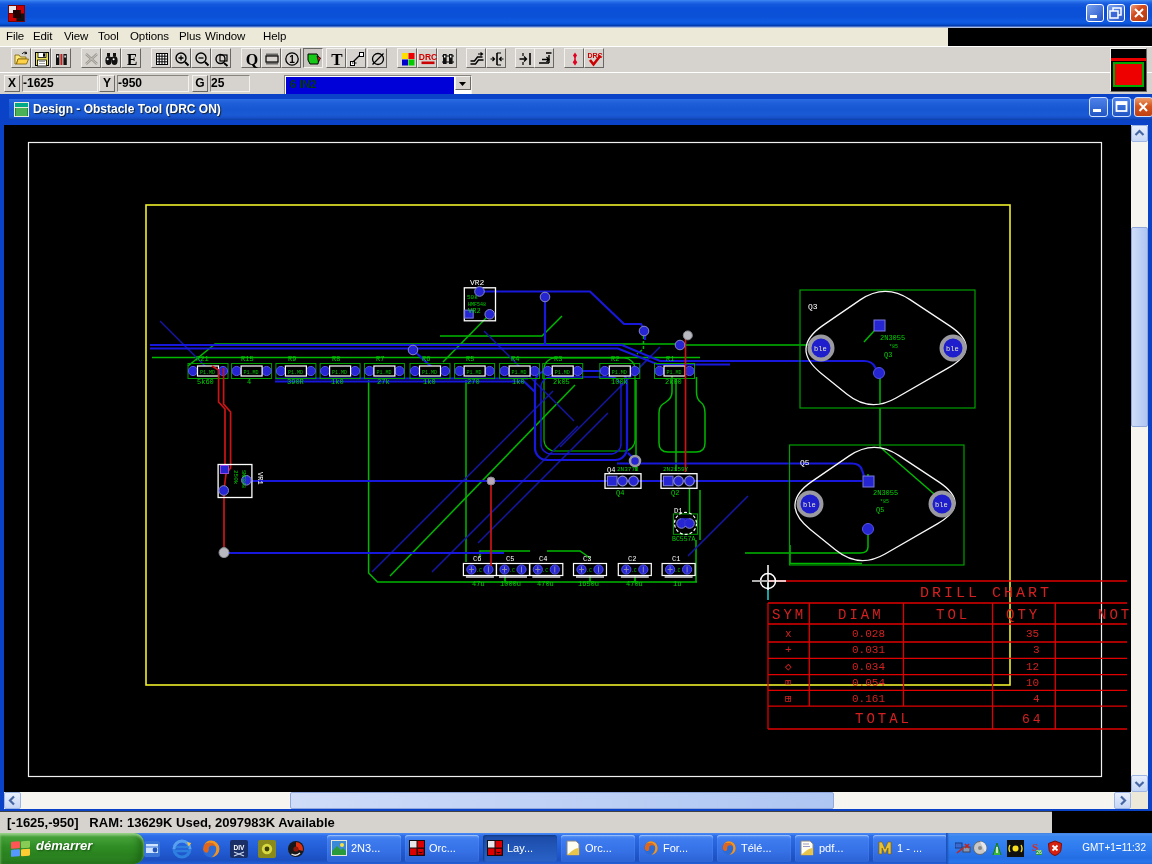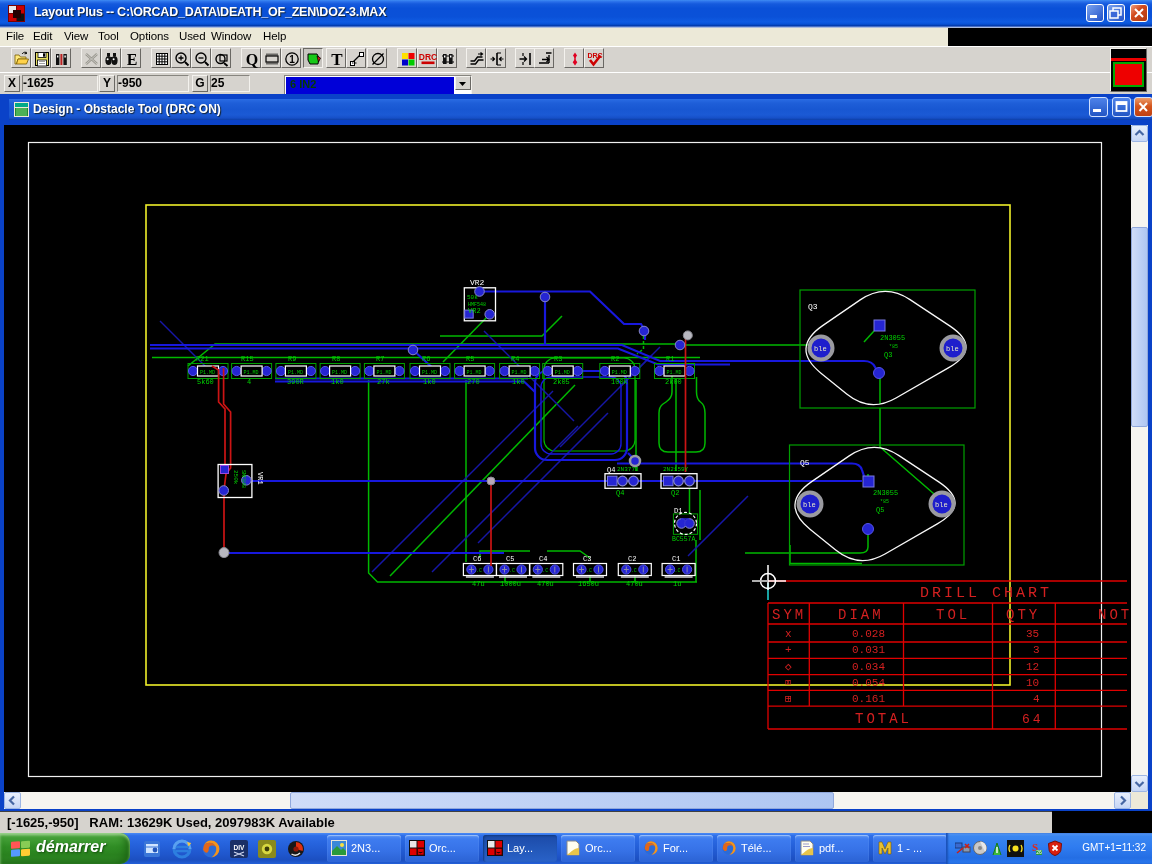--- a/index.html
+++ b/index.html
@@ -23,42 +23,41 @@
  background:linear-gradient(180deg,#2a6ce4 0%,#1e5ed8 20%,#1857d2 50%,#1b5ad5 75%,#1650c8 90%,#0d3fa8 100%);margin-left:7px;}
 #dtitle .dtext{position:absolute;left:24px;top:3px;color:#fff;font-weight:bold;font-size:12px;text-shadow:1px 1px 1px #123}
 .dbtn{position:absolute;top:-2px;width:19px;height:20px;border-radius:3px;border:1px solid #cfe0ff}
 #canvas{position:absolute;left:4px;top:31px;width:1127px;height:667px;background:#000}
 #vsb{position:absolute;left:1131px;top:31px;width:17px;height:667px;background:#f6f5f0}
 #hsb{position:absolute;left:4px;top:698px;width:1127px;height:17px;background:#f6f5f0}
 .sbtn{position:absolute;background:linear-gradient(180deg,#e8effc,#c6d6f5);border:1px solid #9db6e4;border-radius:2px;width:17px;height:17px}
 .sthumb{position:absolute;background:linear-gradient(90deg,#cfdcf8,#aec6f2);border:1px solid #90a8dc;border-radius:2px}
 #statusbar{position:absolute;left:0;top:811px;width:1052px;height:22px;background:#d6d3ce;border-top:1px solid #404040;color:#000;font-size:13px;font-weight:bold;padding:3px 0 0 7px}
 #taskbar{position:absolute;left:0;top:833px;width:1152px;height:31px;background:linear-gradient(180deg,#4b8bf5 0%,#2e6ee8 9%,#2663dd 35%,#1f56cc 70%,#1c4fc0 87%,#2460d8 100%)}
-#startbtn{position:absolute;left:0;top:0;width:130px;height:31px;border-radius:0 10px 10px 0;
+#startbtn{position:absolute;left:0;top:0;width:144px;height:31px;border-radius:0 10px 10px 0;
  background:linear-gradient(180deg,#7aba6c 0%,#47a33a 12%,#2f8c24 45%,#2b8420 70%,#37942b 95%);
- box-shadow:inset 0 2px 3px #9cd68e, inset -4px -3px 8px #1c6413;color:#fff;font-weight:bold;font-style:italic;font-size:16px}
+ box-shadow:inset 0 2px 3px #9cd68e, inset -4px -3px 8px #1c6413;color:#fff;font-weight:bold;font-style:italic;font-size:13px}
 #startbtn span{position:absolute;left:36px;top:5px;text-shadow:1px 1px 2px #14510c}
 .task{position:absolute;top:2px;width:74px;height:27px;border-radius:3px;
  background:linear-gradient(180deg,#5a93f2 0%,#3e7cf0 15%,#3671e6 60%,#2e66d8 90%);
  box-shadow:inset 0 1px 1px #9dc0fa;color:#fff;font-size:11px}
 .task.pr{background:linear-gradient(180deg,#1c4aa8 0%,#2257b8 50%,#2a62c8 100%);box-shadow:inset 1px 1px 2px #123a80}
 .task span{position:absolute;left:24px;top:7px}
 #tray{position:absolute;right:0;top:0;width:206px;height:31px;background:linear-gradient(180deg,#5a9cf8 0%,#3a86f0 10%,#2f7cf0 45%,#246ee4 80%,#2a78ee 100%);box-shadow:inset 2px 0 2px #1b52b8}
 #clock{position:absolute;right:6px;top:9px;color:#fff;font-size:10px}
 </style></head><body>
 <div id="titlebar">
  <svg class="ticon" viewBox="0 0 17 17">
       <rect width="17" height="17" fill="#7b0000"></rect>
       <rect x="1" y="1" width="7" height="7" fill="#e8e8e8"></rect>
       <rect x="9" y="1" width="7" height="7" fill="#c00"></rect>
       <rect x="1" y="9" width="7" height="7" fill="#c00"></rect>
       <rect x="9" y="9" width="7" height="7" fill="#111"></rect>
       <rect x="5" y="5" width="8" height="8" fill="#200"></rect>
     </svg>
- <span class="ttext">Layout Plus -- C:\ORCAD_DATA\DEATH_OF_ZEN\DOZ-3.MAX</span>
  <div class="wbtn" style="left:1086px;background:linear-gradient(135deg,#7ba4ef,#2050c8)">
       <svg width="16" height="16">
         <rect x="3" y="10" width="7" height="3" fill="#fff"></rect>
       </svg>
     </div>
  <div class="wbtn" style="left:1107px;background:linear-gradient(135deg,#7ba4ef,#2050c8)">
       <svg width="16" height="16">
         <rect x="5" y="3" width="8" height="7" fill="none" stroke="#fff" stroke-width="1.5"></rect>
         <rect x="2" y="6" width="8" height="7" fill="#3a68d8" stroke="#fff" stroke-width="1.5"></rect>
       </svg>
@@ -68,22 +67,22 @@
         <path d="M4 4 L12 12 M12 4 L4 12" stroke="#fff" stroke-width="2"></path>
       </svg>
     </div>
 </div>
 <div id="menubar">
  <span style="left:6px">File</span>
     <span style="left:33px">Edit</span>
     <span style="left:64px">View</span>
     <span style="left:98px">Tool</span>
     <span style="left:130px">Options</span>
-    <span style="left:179px">Used</span>
-    <span style="left:211px">Window</span>
+    <span style="left:179px">Plus</span>
+    <span style="left:205px">Window</span>
     <span style="left:263px">Help</span>
 </div>
 <div id="toolbar">
 <div class="tbtn" style="left:11px">
       <svg width="18" height="18" viewBox="0 0 18 18">
         <path d="M2 14 L2 5 L6 5 L7.5 7 L13 7 L13 9 L5 9 L3.5 14 Z" fill="#ffe97a" stroke="#7a5c00" stroke-width="0.8"></path>
         <path d="M5 9 L15.5 9 L13.5 14 L3.5 14 Z" fill="#ffd24a" stroke="#7a5c00" stroke-width="0.8"></path>
         <path d="M9 4 C11 1.5 13 2 13.5 3.5 M13.5 3.5 L11.5 3.8 M13.5 3.5 L13 1.8" fill="none" stroke="#000" stroke-width="1"></path>
       </svg>
     </div>

